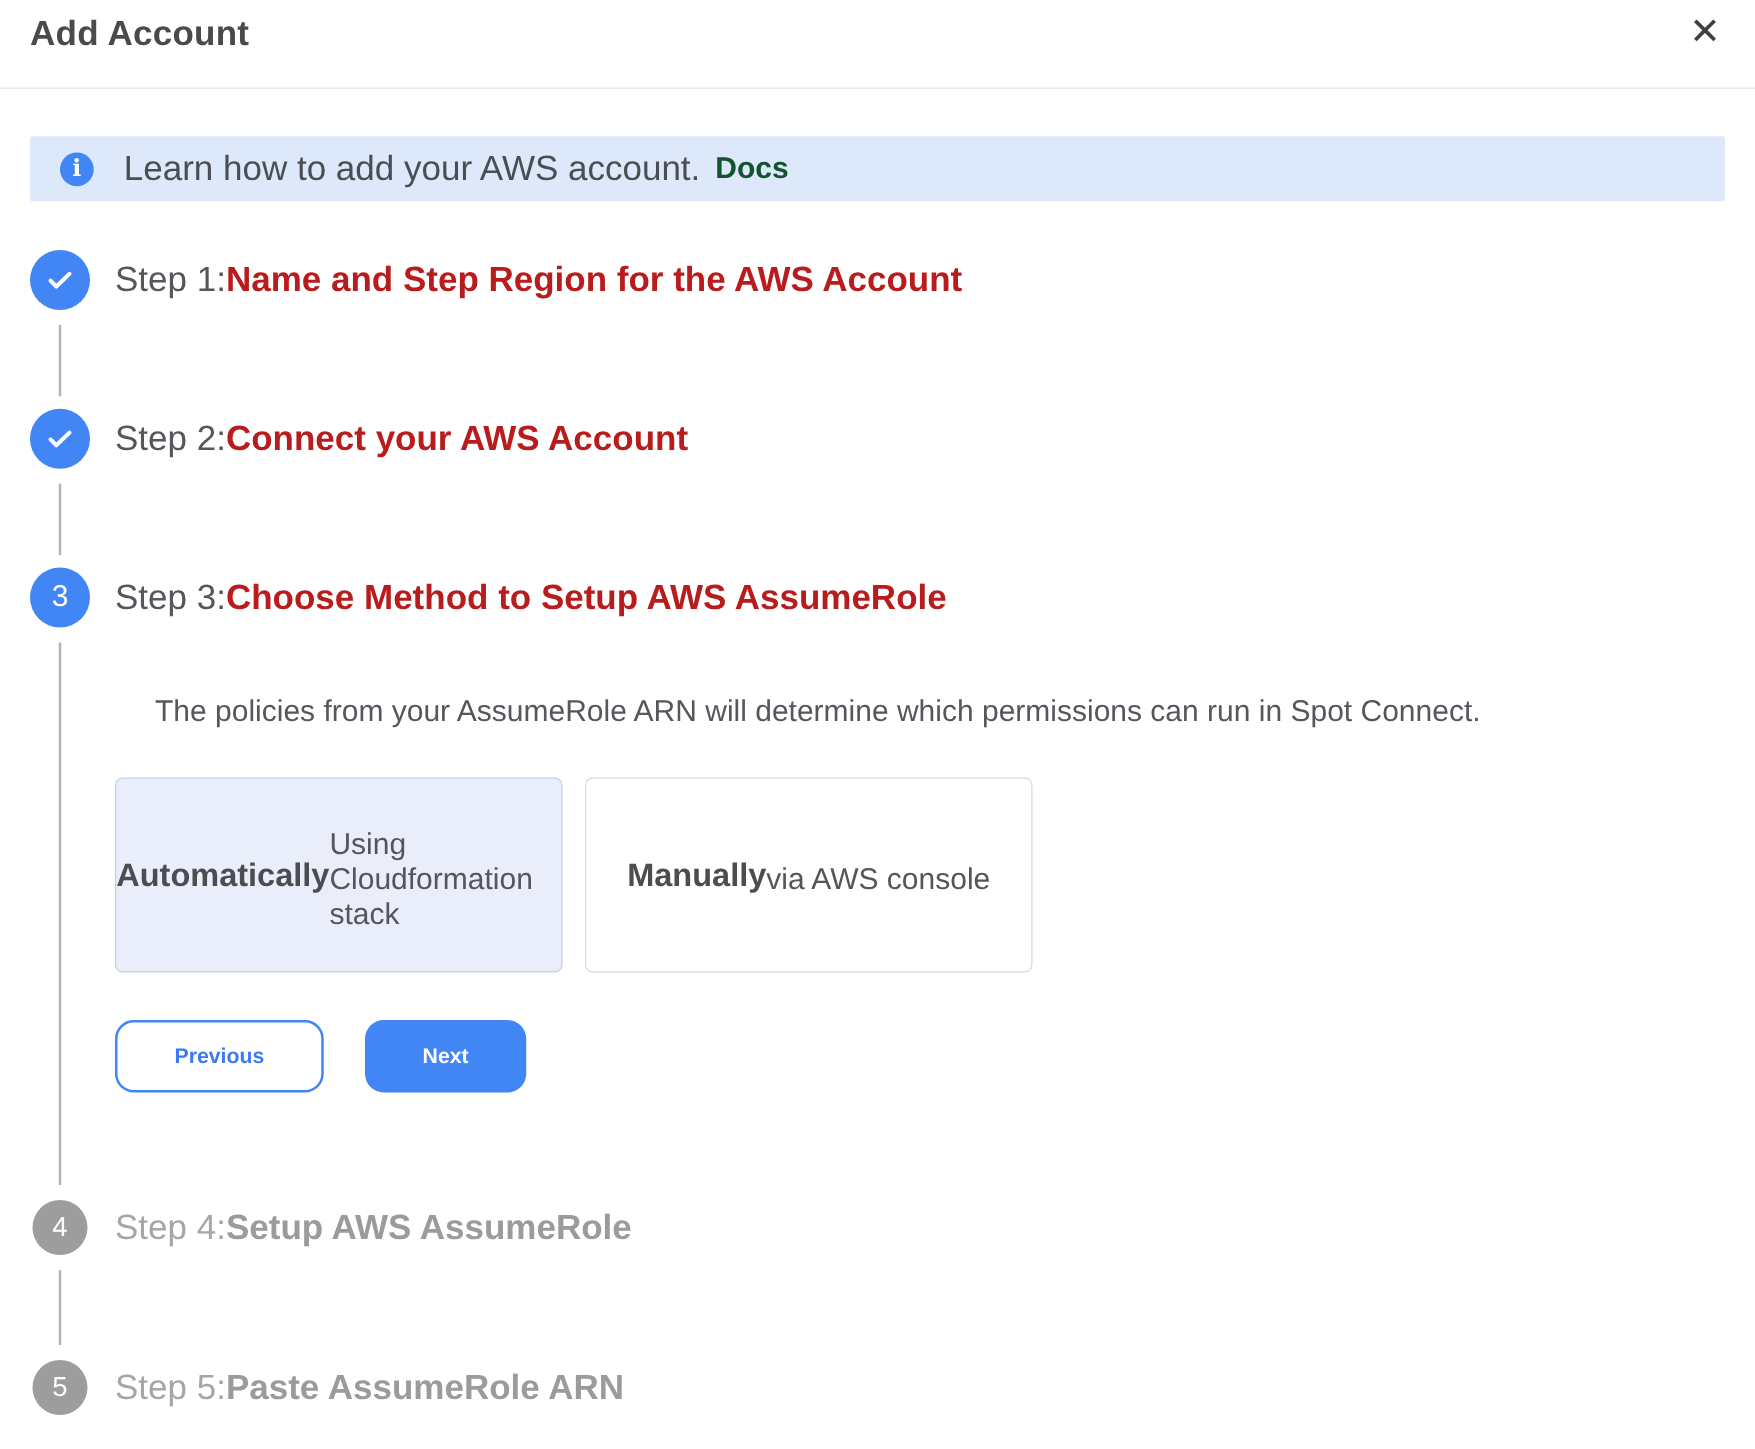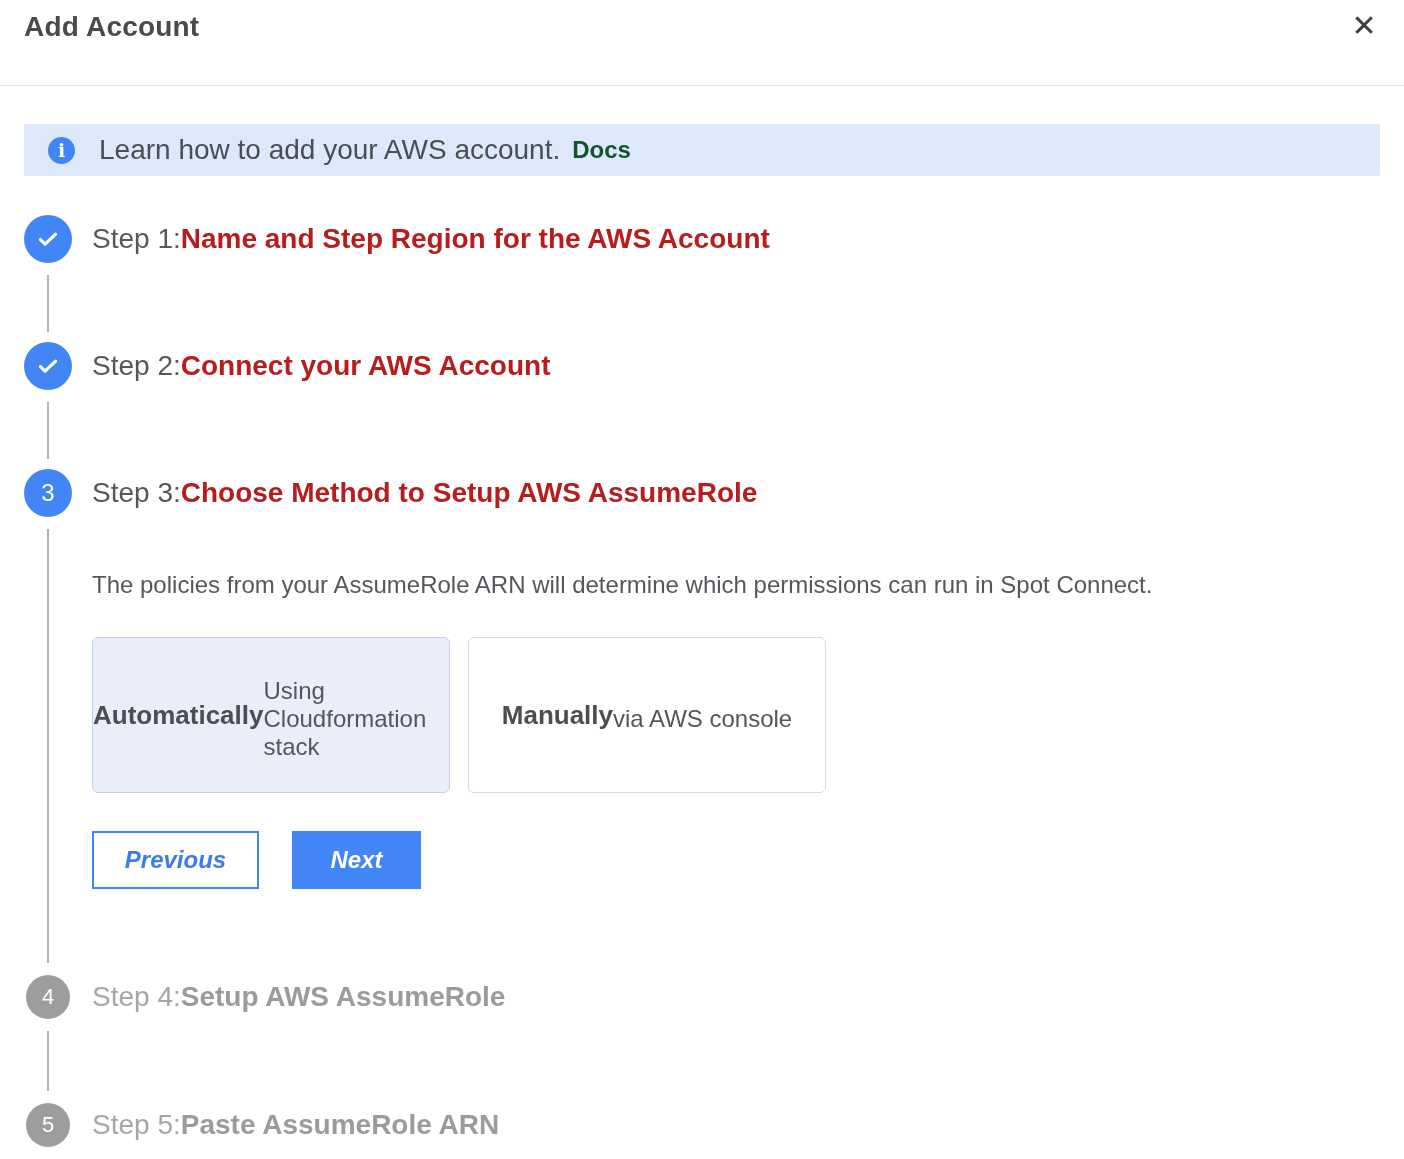--- a/index.html
+++ b/index.html
@@ -8,21 +8,21 @@
     width: 1404px; height: 1159px;
     font-family: "Liberation Sans", "DejaVu Sans", sans-serif;
     color: #4a4c50;
     overflow: hidden;
   }
   .modal { width: 1404px; height: 1159px; background: #fff; position: relative; }
 
   
   .modal-header {
     position: relative;
-    height: 86px;
+    height: 71px;
     border-bottom: 1px solid #e3e3e3;
   }
   .modal-title {
     position: absolute; left: 24px; top: 11px;
     font-size: 28px; font-weight: 600; color: #4a4a4a;
     letter-spacing: 0.2px;
   }
   .close-btn {
     position: absolute; right: 18px; top: 4px;
     width: 44px; height: 44px;
@@ -76,39 +76,38 @@
   .step-s5 { min-height: 71px; }
 
   .step-body { padding-left: 20px; flex: 1; }
   .step-heading { font-size: 28px; line-height: 48px; white-space: nowrap; }
   .step-label { color: #55575c; }
   .step-title { font-weight: 600; color: #b91c1c; }
   .step-pending .step-label { color: #a6a6a6; }
   .step-pending .step-title { color: #9b9b9b; }
 
   
-  .step3-desc { margin-top: 54px; font-size: 24px; color: #55575c; }
+  .step3-desc { margin-top: 54px; font-size: 24px; color: #55575c; margin-left: 32px; }
   .method-cards { display: flex; gap: 18px; margin-top: 38px; }
   .method-card {
     width: 358px; height: 156px;
     border: 1px solid #d8dadd; border-radius: 6px; background: #fff;
     display: flex; flex-direction: row; align-items: center; justify-content: center;
     cursor: pointer;
   }
   .method-card.selected { background: #e9eefa; border-color: #c4cfe8; }
   .method-title { font-size: 26px; font-weight: 700; color: #4b4d51; }
   .method-subtitle { font-size: 24px; color: #54565b; margin-top: 7px; }
 
   .actions { display: flex; gap: 33px; margin-top: 38px; }
   .btn {
-    height: 58px; border-radius: 0;
-    font-size: 24px; font-weight: 700; font-family: inherit;
+    height: 58px; border-radius: 15px;
+    font-size: 17px; font-weight: 700; font-family: inherit;
     display: flex; align-items: center; justify-content: center;
     cursor: pointer;
-    font-style: italic;
   }
   .btn-outline { width: 167px; background: #fff; border: 2px solid #4285f4; color: #3b7af0; }
   .btn-primary { width: 129px; background: #4285f4; border: none; color: #fff; }
 
   .check-icon { width: 26px; height: 26px; display: block; }
 </style>
 </head>
 <body>
 
 <div class="modal">

